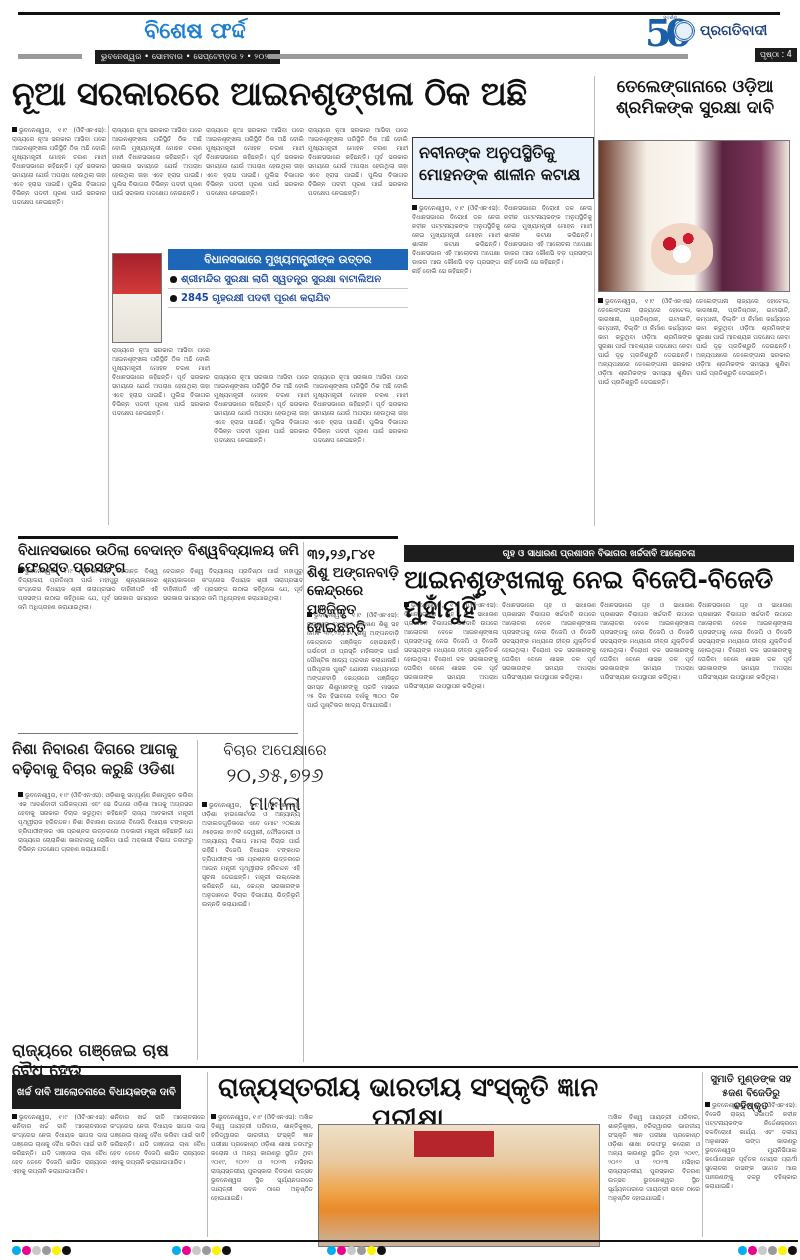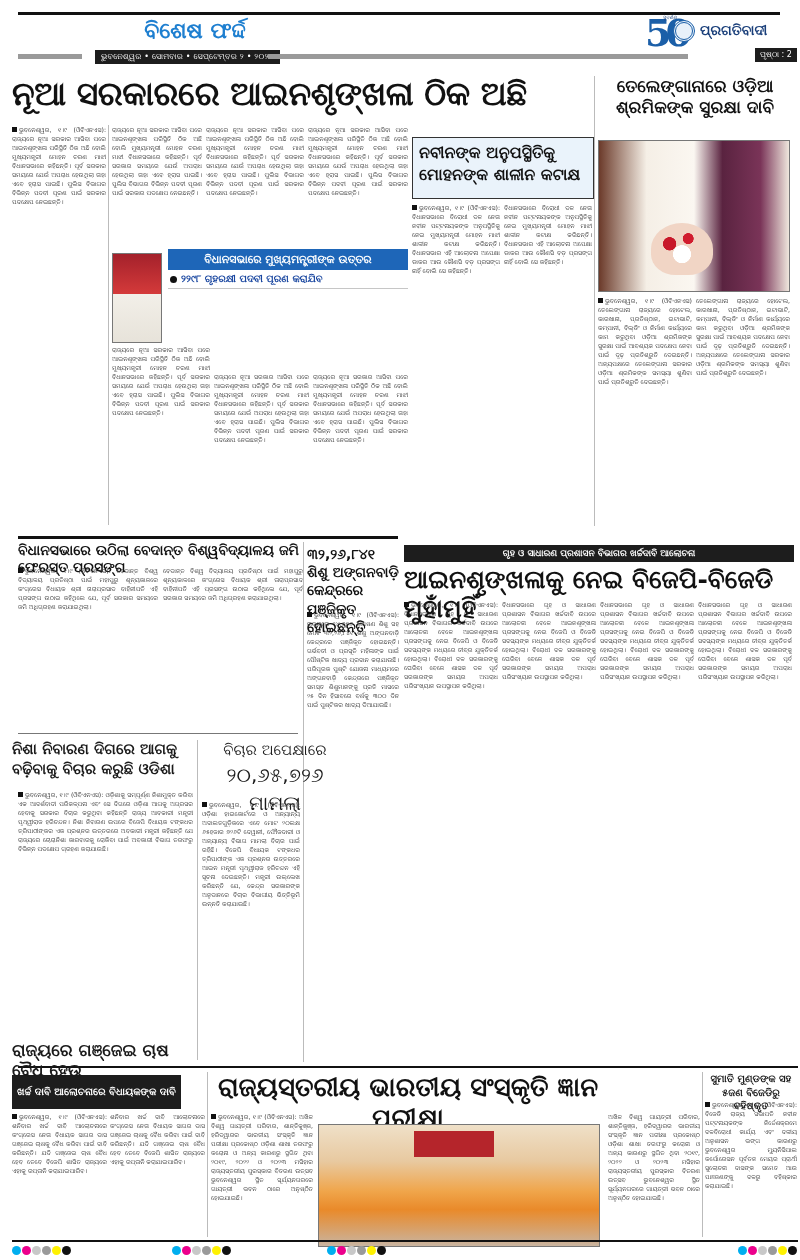--- a/index.html
+++ b/index.html
@@ -53,39 +53,43 @@
 <div class="abs section-title">ବିଶେଷ ଫର୍ଦ୍ଦ</div>
 <div class="abs gray-bar" style="left:18px;width:64px;"></div>
 <div class="abs dateline">ଭୁବନେଶ୍ୱର • ସୋମବାର • ସେପ୍ଟେମ୍ବର ୨ • ୨୦୨୪</div>
 <div class="abs gray-bar" style="left:268px;width:420px;"></div>
 <div class="abs logo">
   <span class="logo-50">50</span>
   <span class="logo-small">ସୁବର୍ଣ୍ଣ</span>
   <span class="logo-emblem"></span>
   <span class="logo-name">ପ୍ରଗତିବାଦୀ</span>
 </div>
-<div class="abs page-no">ପୃଷ୍ଠା : 2</div>
+<div class="abs page-no">ପୃଷ୍ଠା : 4</div>
 
 <div class="abs headline-main">ନୂଆ ସରକାରରେ ଆଇନଶୃଙ୍ଖଳା ଠିକ ଅଛି</div>
 <div class="abs body-text" style="left:12px;top:125px;width:94px;height:400px;">
   <span class="byline-sq"></span><span>ଭୁବନେଶ୍ୱର, ୧।୯ (ଓିବିଏନଏସ):</span>
   <span>ରାଜ୍ୟରେ ନୂଆ ସରକାର ଆସିବା ପରେ ଆଇନଶୃଙ୍ଖଳା ପରିସ୍ଥିତି ଠିକ ଅଛି ବୋଲି ମୁଖ୍ୟମନ୍ତ୍ରୀ ମୋହନ ଚରଣ ମାଝୀ ବିଧାନସଭାରେ କହିଛନ୍ତି। ପୂର୍ବ ସରକାର ସମୟରେ ଯେଉଁ ଅପରାଧ ହେଉଥିଲା ତାହା ଏବେ ହ୍ରାସ ପାଇଛି। ପୁଲିସ ବିଭାଗର ବିଭିନ୍ନ ପଦବୀ ପୂରଣ ପାଇଁ ସରକାର ପଦକ୍ଷେପ ନେଇଛନ୍ତି।</span>
 </div>
 <div class="abs col-rule" style="left:108px;top:125px;height:400px;"></div>
 <div class="abs body-text" style="left:112px;top:125px;width:90px;height:125px;">ରାଜ୍ୟରେ ନୂଆ ସରକାର ଆସିବା ପରେ ଆଇନଶୃଙ୍ଖଳା ପରିସ୍ଥିତି ଠିକ ଅଛି ବୋଲି ମୁଖ୍ୟମନ୍ତ୍ରୀ ମୋହନ ଚରଣ ମାଝୀ ବିଧାନସଭାରେ କହିଛନ୍ତି। ପୂର୍ବ ସରକାର ସମୟରେ ଯେଉଁ ଅପରାଧ ହେଉଥିଲା ତାହା ଏବେ ହ୍ରାସ ପାଇଛି। ପୁଲିସ ବିଭାଗର ବିଭିନ୍ନ ପଦବୀ ପୂରଣ ପାଇଁ ସରକାର ପଦକ୍ଷେପ ନେଇଛନ୍ତି।</div>
 <div class="abs photo photo-cm"></div>
 <div class="abs body-text" style="left:112px;top:345px;width:98px;height:180px;">ରାଜ୍ୟରେ ନୂଆ ସରକାର ଆସିବା ପରେ ଆଇନଶୃଙ୍ଖଳା ପରିସ୍ଥିତି ଠିକ ଅଛି ବୋଲି ମୁଖ୍ୟମନ୍ତ୍ରୀ ମୋହନ ଚରଣ ମାଝୀ ବିଧାନସଭାରେ କହିଛନ୍ତି। ପୂର୍ବ ସରକାର ସମୟରେ ଯେଉଁ ଅପରାଧ ହେଉଥିଲା ତାହା ଏବେ ହ୍ରାସ ପାଇଛି। ପୁଲିସ ବିଭାଗର ବିଭିନ୍ନ ପଦବୀ ପୂରଣ ପାଇଁ ସରକାର ପଦକ୍ଷେପ ନେଇଛନ୍ତି।</div>
 <div class="abs body-text" style="left:206px;top:125px;width:98px;height:120px;">ରାଜ୍ୟରେ ନୂଆ ସରକାର ଆସିବା ପରେ ଆଇନଶୃଙ୍ଖଳା ପରିସ୍ଥିତି ଠିକ ଅଛି ବୋଲି ମୁଖ୍ୟମନ୍ତ୍ରୀ ମୋହନ ଚରଣ ମାଝୀ ବିଧାନସଭାରେ କହିଛନ୍ତି। ପୂର୍ବ ସରକାର ସମୟରେ ଯେଉଁ ଅପରାଧ ହେଉଥିଲା ତାହା ଏବେ ହ୍ରାସ ପାଇଛି। ପୁଲିସ ବିଭାଗର ବିଭିନ୍ନ ପଦବୀ ପୂରଣ ପାଇଁ ସରକାର ପଦକ୍ଷେପ ନେଇଛନ୍ତି।</div>
 <div class="abs body-text" style="left:308px;top:125px;width:100px;height:120px;">ରାଜ୍ୟରେ ନୂଆ ସରକାର ଆସିବା ପରେ ଆଇନଶୃଙ୍ଖଳା ପରିସ୍ଥିତି ଠିକ ଅଛି ବୋଲି ମୁଖ୍ୟମନ୍ତ୍ରୀ ମୋହନ ଚରଣ ମାଝୀ ବିଧାନସଭାରେ କହିଛନ୍ତି। ପୂର୍ବ ସରକାର ସମୟରେ ଯେଉଁ ଅପରାଧ ହେଉଥିଲା ତାହା ଏବେ ହ୍ରାସ ପାଇଛି। ପୁଲିସ ବିଭାଗର ବିଭିନ୍ନ ପଦବୀ ପୂରଣ ପାଇଁ ସରକାର ପଦକ୍ଷେପ ନେଇଛନ୍ତି।</div>
 
 <div class="abs box-qa">
   <div class="qa-head">ବିଧାନସଭାରେ ମୁଖ୍ୟମନ୍ତ୍ରୀଙ୍କ ଉତ୍ତର</div>
   <div class="qa-item">
       <span class="bullet"></span>
-      <span>୨୨୯୮ ଗୃହରକ୍ଷୀ ପଦବୀ ପୂରଣ କରାଯିବ</span>
+      <span>ଶ୍ରୀମନ୍ଦିର ସୁରକ୍ଷା ଲାଗି ସ୍ୱତନ୍ତ୍ର ସୁରକ୍ଷା ବାଟାଲିଅନ</span>
+    </div>
+  <div class="qa-item">
+      <span class="bullet"></span>
+      <span>2845 ଗୃହରକ୍ଷୀ ପଦବୀ ପୂରଣ କରାଯିବ</span>
     </div>
 </div>
 <div class="abs body-text" style="left:214px;top:372px;width:95px;height:155px;">ରାଜ୍ୟରେ ନୂଆ ସରକାର ଆସିବା ପରେ ଆଇନଶୃଙ୍ଖଳା ପରିସ୍ଥିତି ଠିକ ଅଛି ବୋଲି ମୁଖ୍ୟମନ୍ତ୍ରୀ ମୋହନ ଚରଣ ମାଝୀ ବିଧାନସଭାରେ କହିଛନ୍ତି। ପୂର୍ବ ସରକାର ସମୟରେ ଯେଉଁ ଅପରାଧ ହେଉଥିଲା ତାହା ଏବେ ହ୍ରାସ ପାଇଛି। ପୁଲିସ ବିଭାଗର ବିଭିନ୍ନ ପଦବୀ ପୂରଣ ପାଇଁ ସରକାର ପଦକ୍ଷେପ ନେଇଛନ୍ତି।</div>
 <div class="abs body-text" style="left:313px;top:372px;width:95px;height:155px;">ରାଜ୍ୟରେ ନୂଆ ସରକାର ଆସିବା ପରେ ଆଇନଶୃଙ୍ଖଳା ପରିସ୍ଥିତି ଠିକ ଅଛି ବୋଲି ମୁଖ୍ୟମନ୍ତ୍ରୀ ମୋହନ ଚରଣ ମାଝୀ ବିଧାନସଭାରେ କହିଛନ୍ତି। ପୂର୍ବ ସରକାର ସମୟରେ ଯେଉଁ ଅପରାଧ ହେଉଥିଲା ତାହା ଏବେ ହ୍ରାସ ପାଇଛି। ପୁଲିସ ବିଭାଗର ବିଭିନ୍ନ ପଦବୀ ପୂରଣ ପାଇଁ ସରକାର ପଦକ୍ଷେପ ନେଇଛନ୍ତି।</div>
 
 <div class="abs box-navin">ନବୀନଙ୍କ ଅନୁପସ୍ଥିତିକୁ ମୋହନଙ୍କ ଶାଳୀନ କଟାକ୍ଷ</div>
 <div class="abs body-text" style="left:412px;top:203px;width:88px;height:322px;">
   <span class="byline-sq"></span><span>ଭୁବନେଶ୍ୱର, ୧।୯ (ଓିବିଏନଏସ):</span>
   <span>ବିଧାନସଭାରେ ବିରୋଧୀ ଦଳ ନେତା ନବୀନ ପଟ୍ଟନାୟକଙ୍କ ଅନୁପସ୍ଥିତିକୁ ନେଇ ମୁଖ୍ୟମନ୍ତ୍ରୀ ମୋହନ ମାଝୀ ଶାଳୀନ କଟାକ୍ଷ କରିଛନ୍ତି। ବିଧାନସଭାର ଏହି ଆଲୋଚନା ଅପେକ୍ଷା ଡାକର ଆଉ କୌଣସି ବଡ଼ ପ୍ରସଙ୍ଗ ନାହିଁ ବୋଲି ସେ କହିଛନ୍ତି।</span>
 </div>

